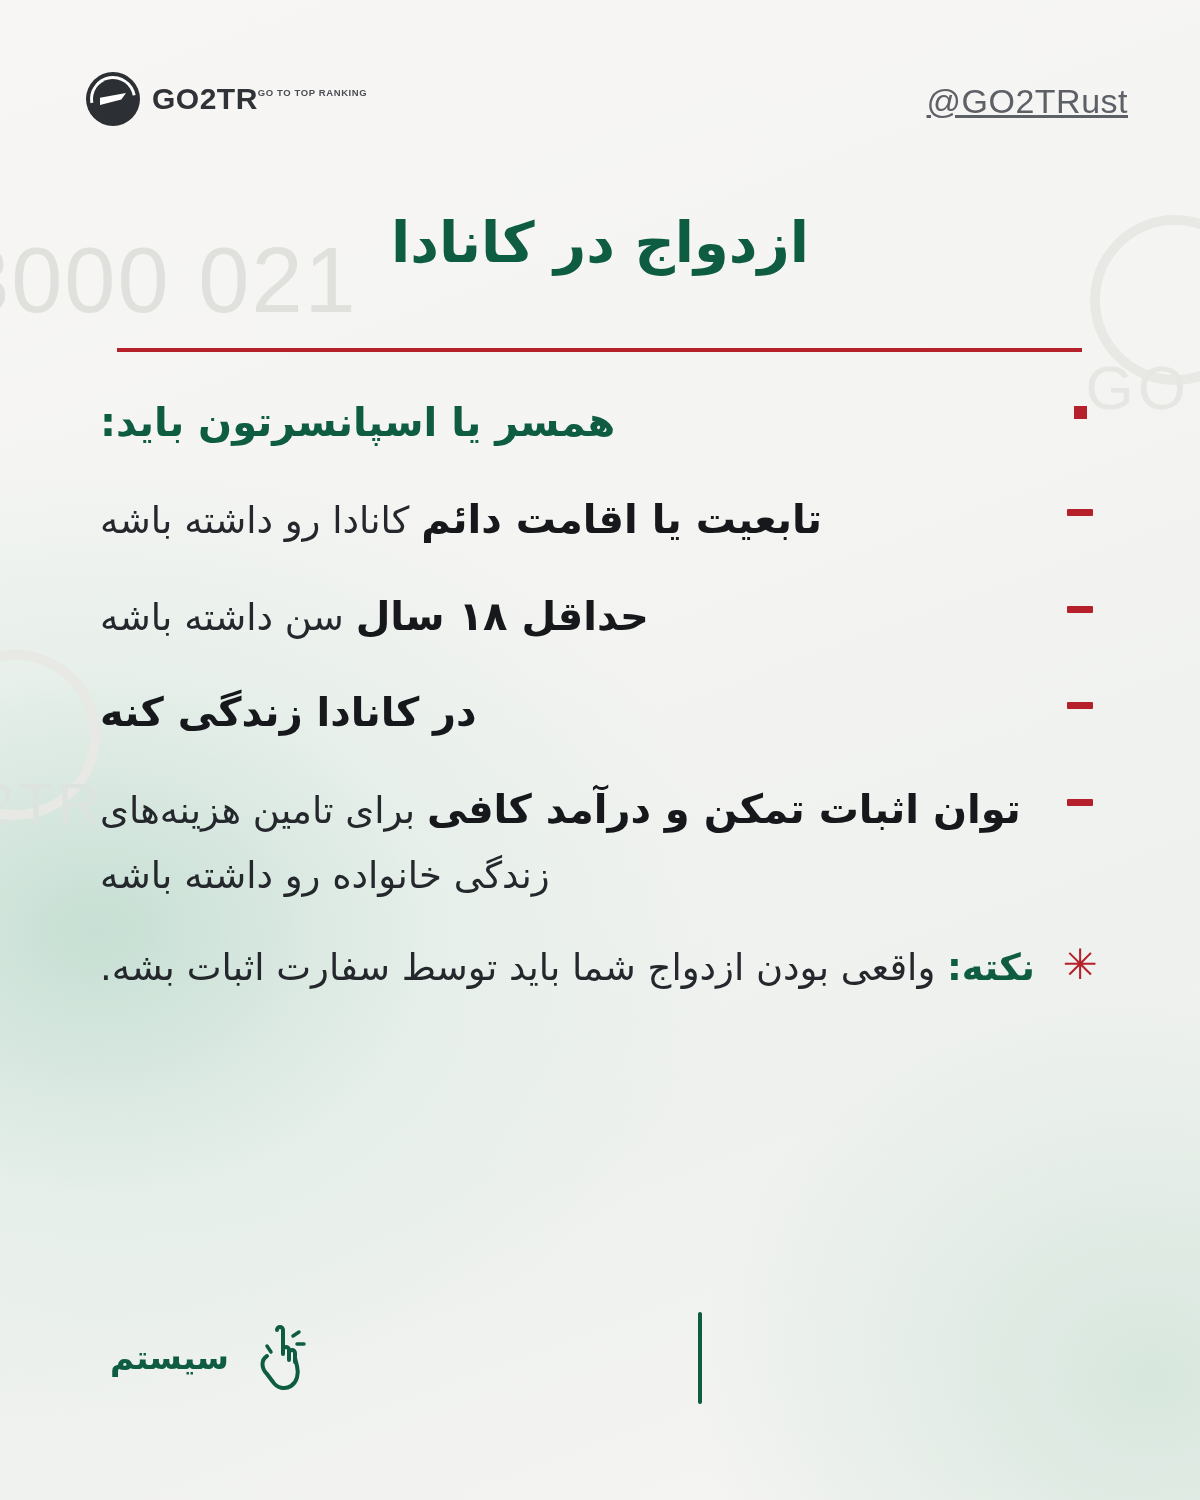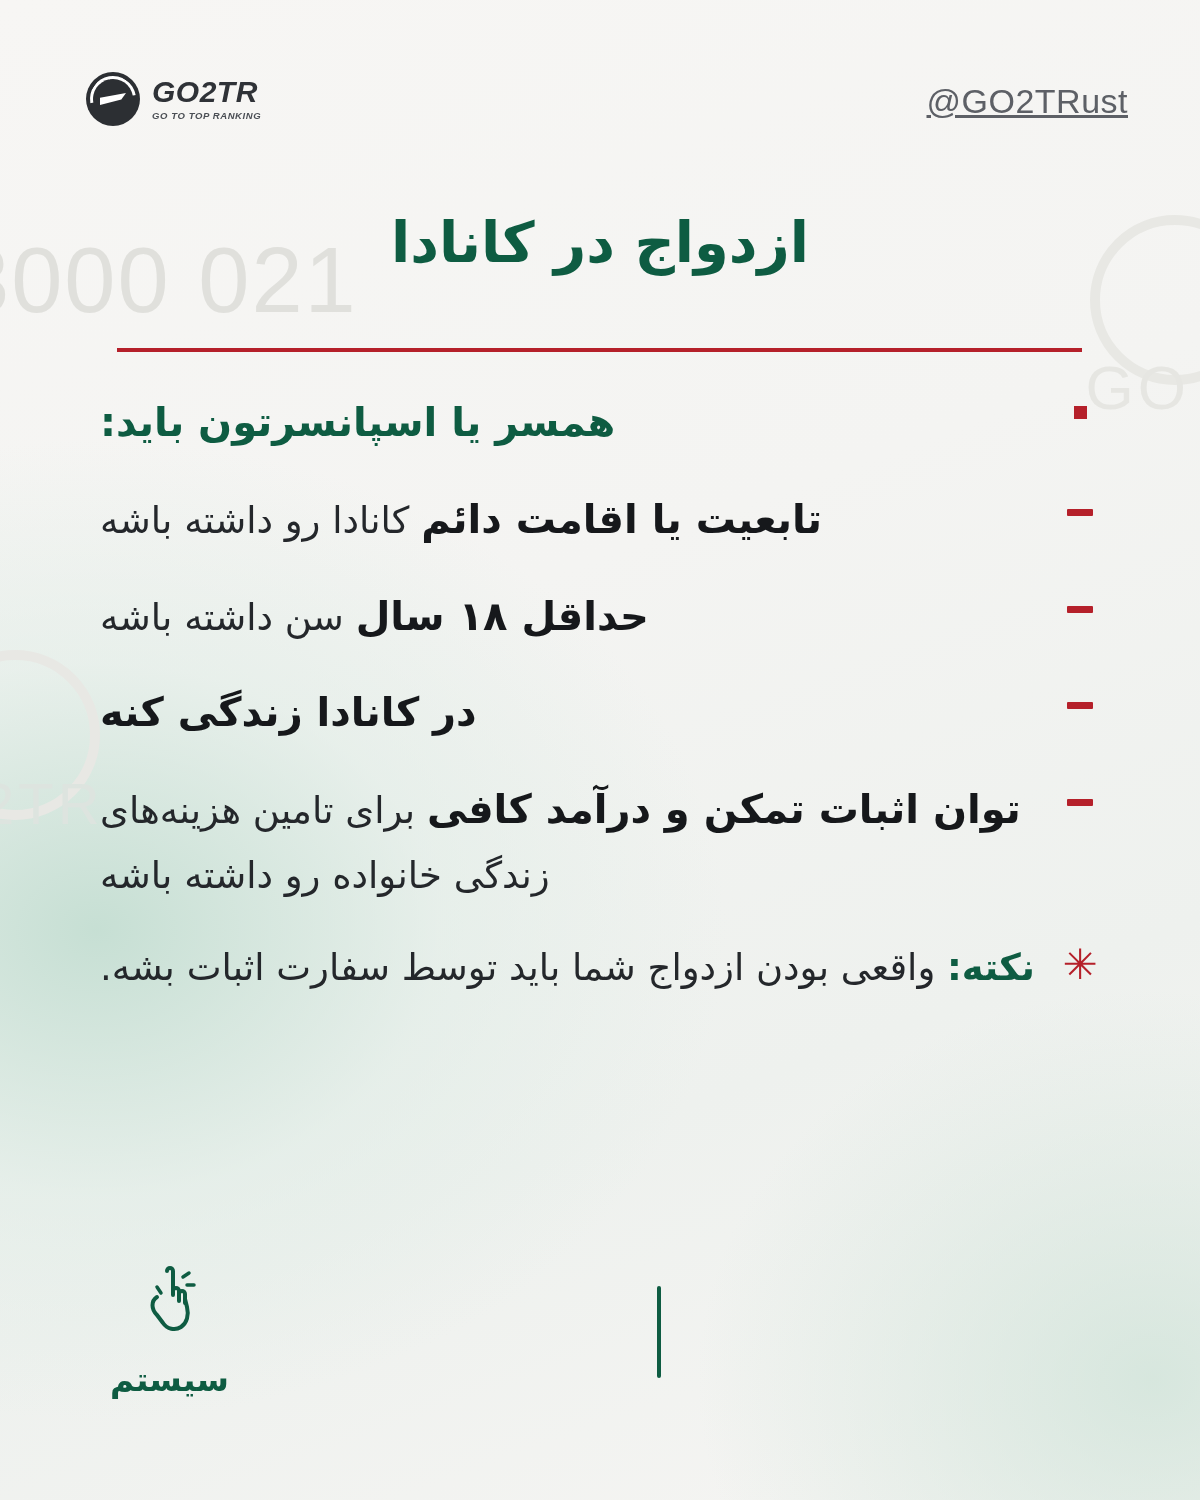--- a/index.html
+++ b/index.html
@@ -108,23 +108,22 @@
   }
   .brand-mark .swoosh {
     position: absolute;
     width: 26px;
     height: 12px;
     background: #ffffff;
     clip-path: polygon(0 40%, 100% 0, 82% 55%, 0 100%);
   }
   .brand-text {
     display: flex;
-    flex-direction: column;
+    flex-direction: row;
     line-height: 1;
-    font-style: italic;
   }
   .brand-name {
     font-family: "Liberation Sans", sans-serif;
     font-size: 30px;
     font-weight: 700;
     color: #2f3237;
     letter-spacing: 0.5px;
   }
   .brand-tag {
     font-family: "Liberation Sans", sans-serif;
@@ -233,21 +232,21 @@
     bottom: 96px;
     right: 110px;
     left: 110px;
     display: flex;
     flex-direction: row-reverse;
     align-items: center;
     justify-content: space-between;
   }
   .footer-left {
     display: flex;
-    flex-direction: column;
+    flex-direction: row;
     align-items: center;
     gap: 18px;
   }
   .hand-icon {
     width: 64px;
     height: 76px;
     position: relative;
   }
   .cta {
     text-align: right;

